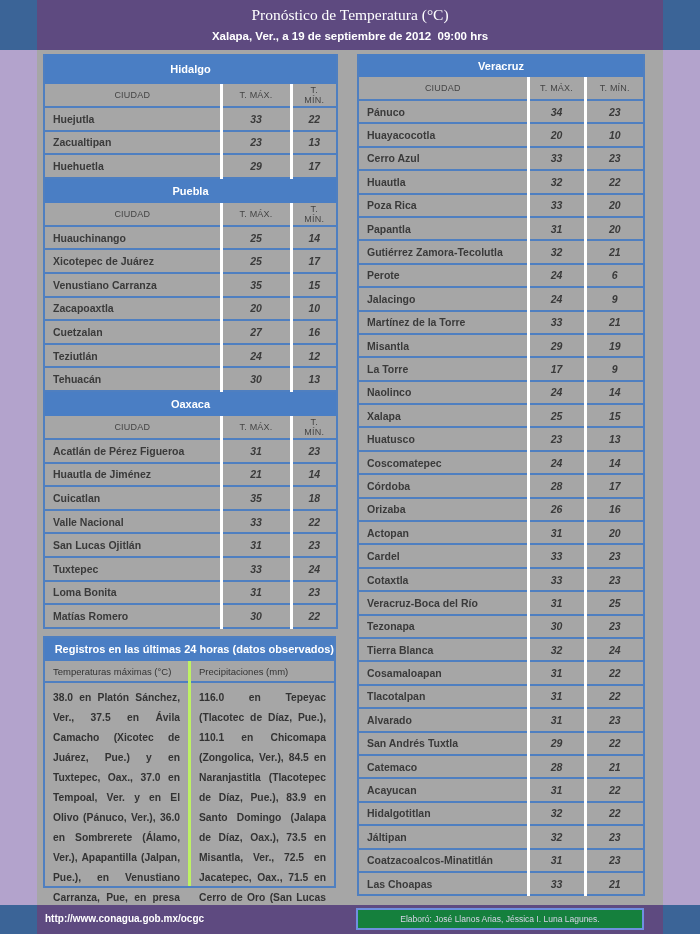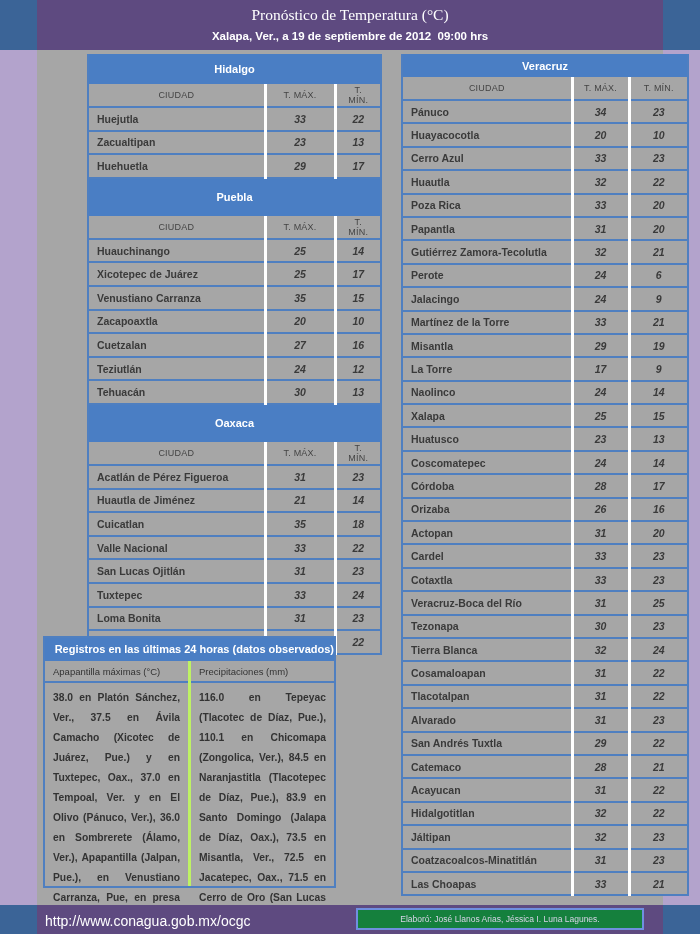--- a/index.html
+++ b/index.html
@@ -15,49 +15,49 @@
   .subtitle { position: absolute; left: 37px; width: 626px; top: 30px; text-align: center; color: #fff; font-size: 11.5px; font-weight: bold; white-space: pre; }
   .panel { position: absolute; left: 37px; top: 50px; width: 626px; height: 855px; background: #a6a6a6; }
 
   table.wx { position: absolute; border-collapse: collapse; table-layout: fixed; background: #a6a6a6; }
   table.wx td, table.wx th { border-bottom: 2px solid #4f7fc0; font-size: 10.5px; color: #333; padding: 0 8px; }
   table.wx .region th { background: #4a7ec4; color: #fff; font-weight: bold; text-align: center; font-size: 11px; border-bottom: none; }
   table.wx .colhead th { font-weight: normal; color: #444; font-size: 9px; text-align: center; letter-spacing: 0.2px; }
   table.wx td.city { font-weight: bold; color: #3a3a3a; text-align: left; }
   table.wx td.num { text-align: center; font-style: italic; font-weight: bold; color: #3a3a3a; }
   table.wx .c2, table.wx .c3 { border-left: 3px solid #ffffff; }
-  table.wx { border-left: 2px solid #4f7fc0; border-right: 2px solid #4f7fc0; margin-left: 44px; }
+  table.wx { border-left: 2px solid #4f7fc0; border-right: 2px solid #4f7fc0; }
 
   #left-table { left: 43px; top: 54px; width: 293px; }
   #left-table col.c-city { width: 177px; }
   #left-table col.c-max { width: 70px; }
   #left-table col.c-min { width: 46px; }
   #left-table tr.region { height: 30px; }
-  #left-table tr.region.sub { height: 38px; }
+  #left-table tr.region.sub { height: 25px; }
   #left-table tr.colhead { height: 23px; }
   #left-table tr.row { height: 23.6px; }
 
   #right-table { left: 357px; top: 54px; width: 286px; }
   #right-table col.c-city { width: 170px; }
   #right-table col.c-max { width: 57px; }
   #right-table col.c-min { width: 59px; }
   #right-table tr.region { height: 23px; }
   #right-table tr.colhead { height: 23px; }
   #right-table tr.row { height: 23.4px; }
 
   .obs { position: absolute; left: 43px; top: 636px; width: 293px; height: 252px; border: 2px solid #4f7fc0; background: #a6a6a6; }
   .obs-title { height: 23px; background: #4a7ec4; color: #fff; font-weight: bold; font-size: 11px; text-align: right; line-height: 23px; }
   .obs-cols { display: flex; height: 225px; }
   .obs-col { flex: 1; position: relative; }
   .obs-col + .obs-col { border-left: 3px solid #bef264; }
   .obs-head { height: 22px; border-bottom: 2px solid #4f7fc0; font-size: 9.5px; color: #333; line-height: 22px; padding-left: 8px; }
   .obs-text { padding: 5px 8px 0 8px; font-size: 10.3px; font-weight: bold; color: #333; text-align: justify; line-height: 20px; }
 
   .footer { position: absolute; left: 37px; top: 905px; width: 626px; height: 29px; background: #5e4a80; }
-  .footer-url { position: absolute; left: 8px; top: 8px; color: #fff; font-size: 14px; font-weight: normal; }
+  .footer-url { position: absolute; left: 8px; top: 8px; color: #fff; font-size: 10px; font-weight: bold; }
   .footer-credit { position: absolute; left: 319px; top: 3px; width: 288px; height: 22px; border: 2px solid #6f8fe0; color: #2a2a4a; font-size: 8.5px; text-align: center; line-height: 18px; background: #15803d; color: #d8d4e8; }
 </style>
 </head>
 <body>
 
 <div class="topband">
   <div class="side-block sb-tl"></div>
   <div class="side-block sb-tr"></div>
   <h1 class="title">Pronóstico de Temperatura (°C)</h1>
   <div class="subtitle">Xalapa, Ver., a 19 de septiembre de 2012  09:00 hrs</div>
@@ -374,21 +374,21 @@
         <td class="num c2">33</td>
         <td class="num c3">21</td>
       </tr>
     </tbody>
 </table>
 
 <div class="obs">
   <div class="obs-title">Registros en las últimas 24 horas (datos observados)</div>
   <div class="obs-cols">
     <div class="obs-col">
-      <div class="obs-head">Apapantilla máximas (°C)</div>
+      <div class="obs-head">Temperaturas máximas (°C)</div>
       <div class="obs-text">38.0 en Platón Sánchez, Ver., 37.5 en Ávila Camacho (Xicotec de Juárez, Pue.) y en Tuxtepec, Oax., 37.0 en Tempoal, Ver. y en El Olivo (Pánuco, Ver.), 36.0 en Sombrerete (Álamo, Ver.), Apapantilla (Jalpan, Pue.), en Venustiano Carranza, Pue, en presa EL Moralillo (Cerro Azul, Ver.) y en Jesús Carranza, Ver.</div>
     </div>
     <div class="obs-col">
       <div class="obs-head">Precipitaciones (mm)</div>
       <div class="obs-text">116.0 en Tepeyac (Tlacotec de Díaz, Pue.), 110.1 en Chicomapa (Zongolica, Ver.), 84.5 en Naranjastitla (Tlacotepec de Díaz, Pue.), 83.9 en Santo Domingo (Jalapa de Díaz, Oax.), 73.5 en Misantla, Ver., 72.5 en Jacatepec, Oax., 71.5 en Cerro de Oro (San Lucas Ojitlán, Oax.), 56.0 en El Tejar (Medellín, Ver.)</div>
     </div>
   </div>
 </div>
 
 <div class="side-block sb-bl"></div>

